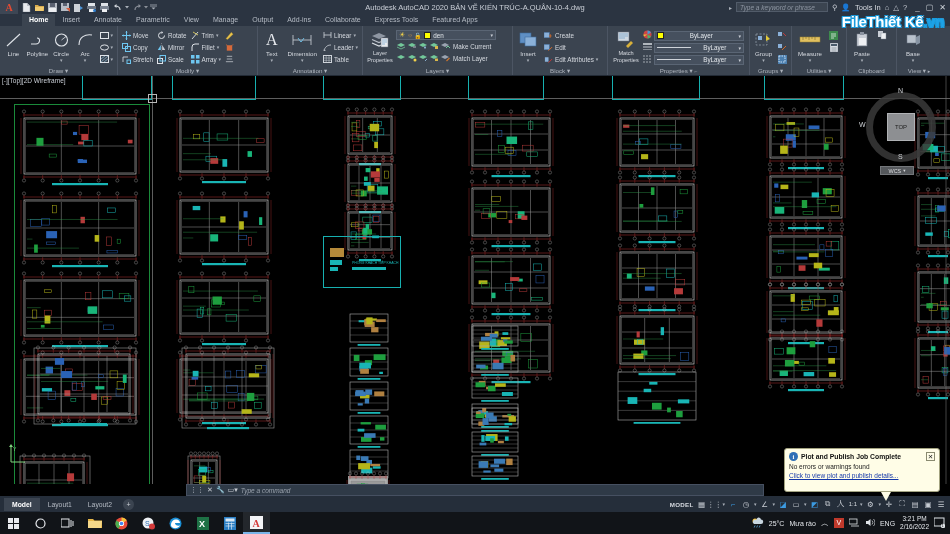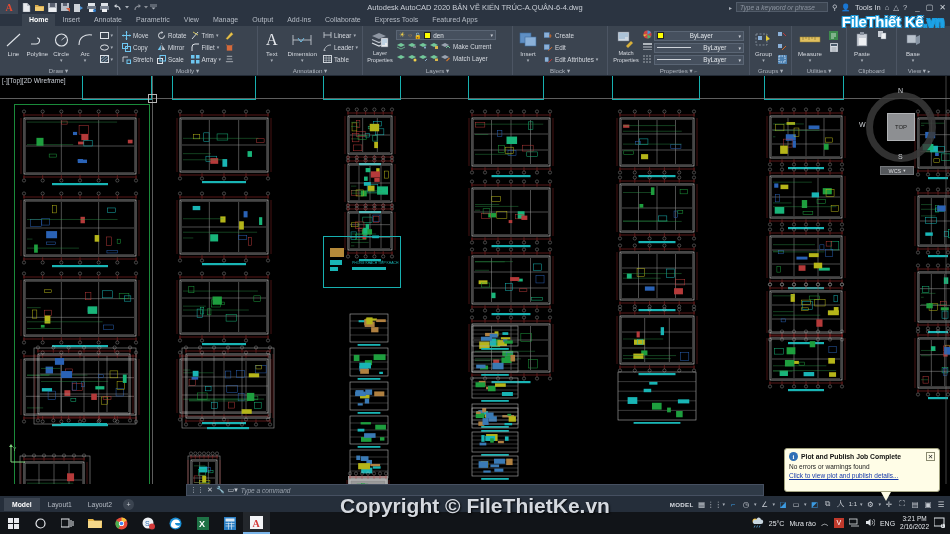--- a/index.html
+++ b/index.html
@@ -316,21 +316,21 @@
             <path d="M0 1h4L2 3.5z" fill="#8b9099"></path>
           </svg>
       </div>
       <div class="qat-icon" style="width:7px">
         <svg width="7" height="6" viewBox="0 0 7 6">
             <path d="M0 0h7M0 2h7" stroke="#aab0b9" stroke-width=".8"></path>
             <path d="M1.5 3.5h4L3.5 5.5z" fill="#aab0b9"></path>
           </svg>
       </div>
     </div>
-    <div class="title-text">Autodesk AutoCAD 2020    BẢN VẼ KIẾN TRÚC-A.QUÂN-6-4.dwg</div>
+    <div class="title-text">Autodesk AutoCAD 2020    BẢN VẼ KIẾN TRÚC-A.QUÂN-10-4.dwg</div>
     <div class="title-right">
       <span style="font-size:6px;color:#aab0b9">▸</span>
       <div class="search-box">Type a keyword or phrase</div>
       <span class="tr-icon">⚲</span>
       <span class="tr-icon">👤</span>
       <span class="signin">Tools In</span>
       <span class="tr-icon">⌂</span>
       <span class="tr-icon">△</span>
       <span class="tr-icon">?</span>
       <span class="wctl">
@@ -2720,21 +2720,20 @@
   </div>
 
   <div class="cmdline">
     <span class="cmd-ico">⋮⋮</span>
     <span class="cmd-ico">✕</span>
     <span class="cmd-ico">🔧</span>
     <span class="cmd-ico">▭▾</span>
     <span class="cmd-input">Type a command</span>
   </div>
 
-  <div class="wm-copy">Copyright © FileThietKe.vn</div>
 
   <div class="statusbar">
     <div class="tabs-left">
       <div class="dtab active">Model</div>
       <div class="dtab">Layout1</div>
       <div class="dtab">Layout2</div>
       <div class="dtab-plus">+</div>
     </div>
     <div class="status-right">
       <span class="sb-model">MODEL</span>

